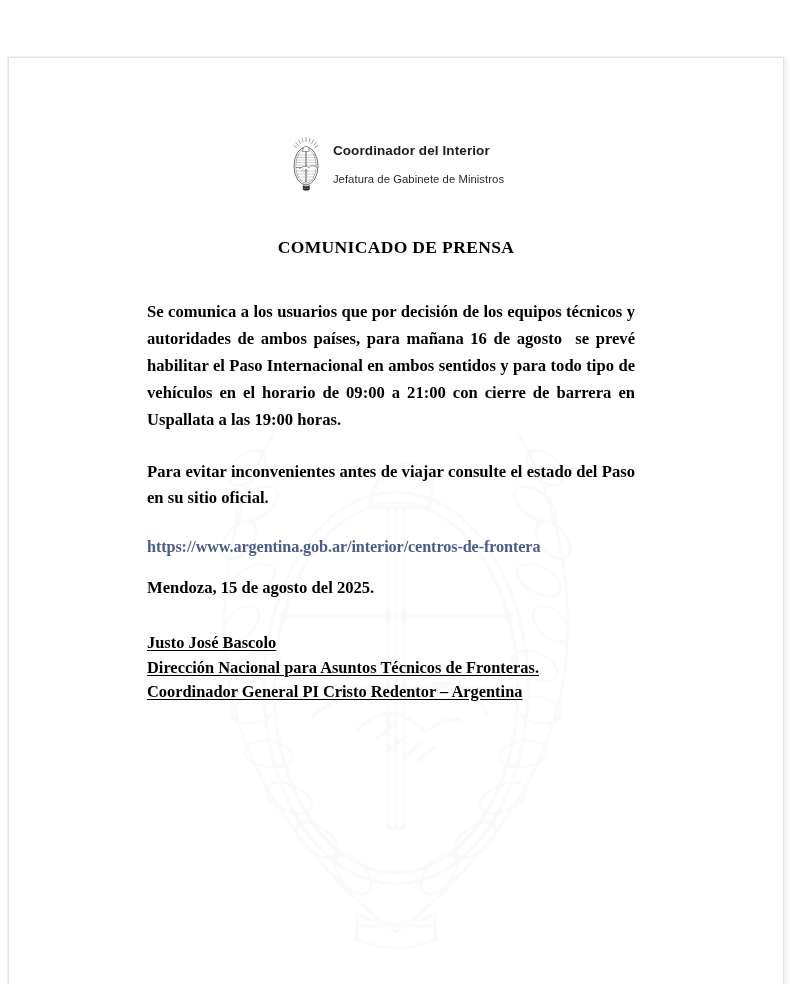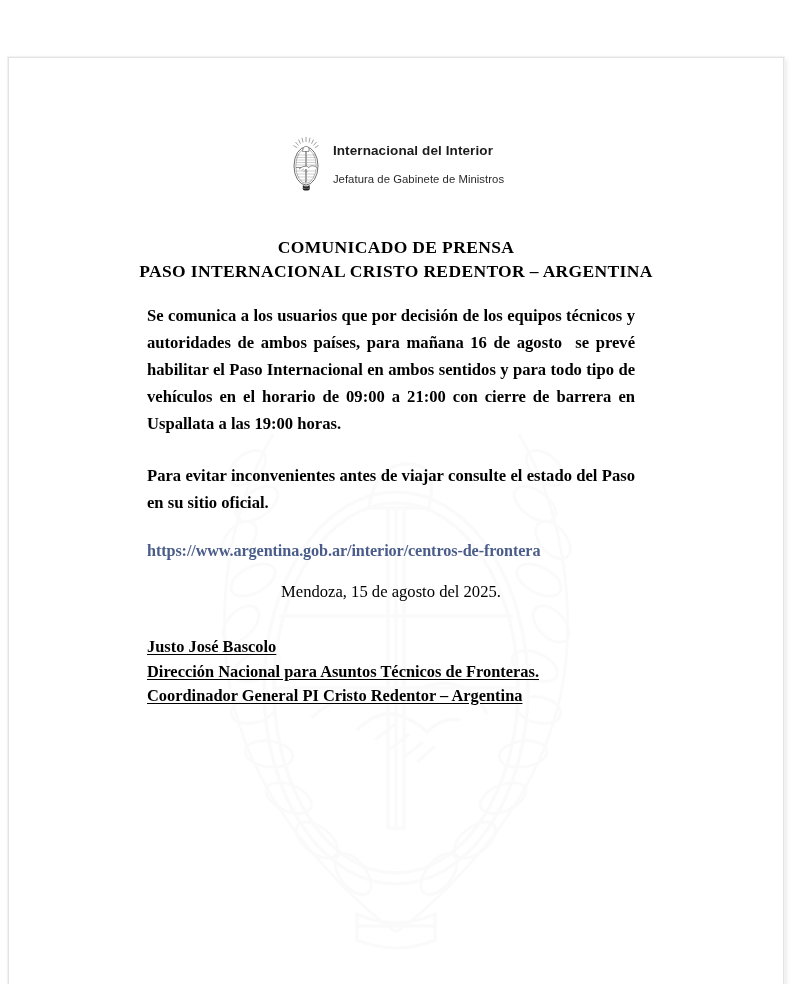--- a/index.html
+++ b/index.html
@@ -107,37 +107,37 @@
     color: #000;
   }
   .para {
     font-size: 16.6px;
     font-weight: bold;
     line-height: 1.62;
     text-align: justify;
     text-justify: inter-word;
     white-space: pre-wrap;
   }
-  .para.p1 { margin-top: 20px; }
+  .para.p1 { margin-top: 40px; }
   .para.p2 { margin-top: 25px; }
 
   .url-line {
     margin-top: 26px;
     font-size: 16.2px;
     font-weight: bold;
     color: #4a5c8a;
     letter-spacing: -0.1px;
     cursor: pointer;
   }
 
   .place-date {
     margin-top: 21px;
-    text-align: center;
+    text-align: left;
     font-size: 16.6px;
-    font-weight: normal;
+    font-weight: bold;
     padding-right: 0px;
   }
 
   .signature {
     margin-top: 33px;
   }
   .sig-line {
     font-size: 16.4px;
     font-weight: bold;
     line-height: 1.48;
@@ -257,28 +257,27 @@
 
           <path d="M22 66 q8 -7 15 -5.5 q3 0.8 4.5 2.5 q2.5 -3 7 -3.5 q7 -1 10.5 6.5" fill="#ffffff" stroke="#3a3a3a" stroke-width="1.1"></path>
           <path d="M27 69 l5 -3.5 M31 71.5 l5 -3.5 M35 73.5 l5 -3.5" stroke="#5a5a5a" stroke-width="0.8"></path>
 
           <path d="M30 99 q6 3.5 13 0 l0 5 q-6 3 -13 0 z" fill="#2d2d2d" stroke="#2d2d2d" stroke-width="0.8"></path>
 
           <path d="M29 104 q7 4 15 0 l-1.5 4 q-6 2.2 -12 0 z" fill="#1f1f1f"></path>
         </svg>
       </div>
       <div class="letterhead-text">
-        <div class="lh-line1">Internacional del Interior</div>
+        <div class="lh-line1">Coordinador del Interior</div>
         <div class="lh-line2">Jefatura de Gabinete de Ministros</div>
       </div>
     </div>
 
     <div class="doc-titles">
       <div class="doc-title-1">COMUNICADO DE PRENSA</div>
-      <div class="doc-title-2">PASO INTERNACIONAL CRISTO REDENTOR – ARGENTINA</div>
     </div>
 
     <div class="body-block">
 
       <p class="para p1">Se comunica a los usuarios que por decisión de los equipos técnicos y autoridades de ambos países, para mañana 16 de agosto  se prevé habilitar el Paso Internacional en ambos sentidos y para todo tipo de vehículos en el horario de 09:00 a 21:00 con cierre de barrera en Uspallata a las 19:00 horas.</p>
 
       <p class="para p2">Para evitar inconvenientes antes de viajar consulte el estado del Paso en su sitio oficial.</p>
 
       <div class="url-line">https://www.argentina.gob.ar/interior/centros-de-frontera</div>
 

